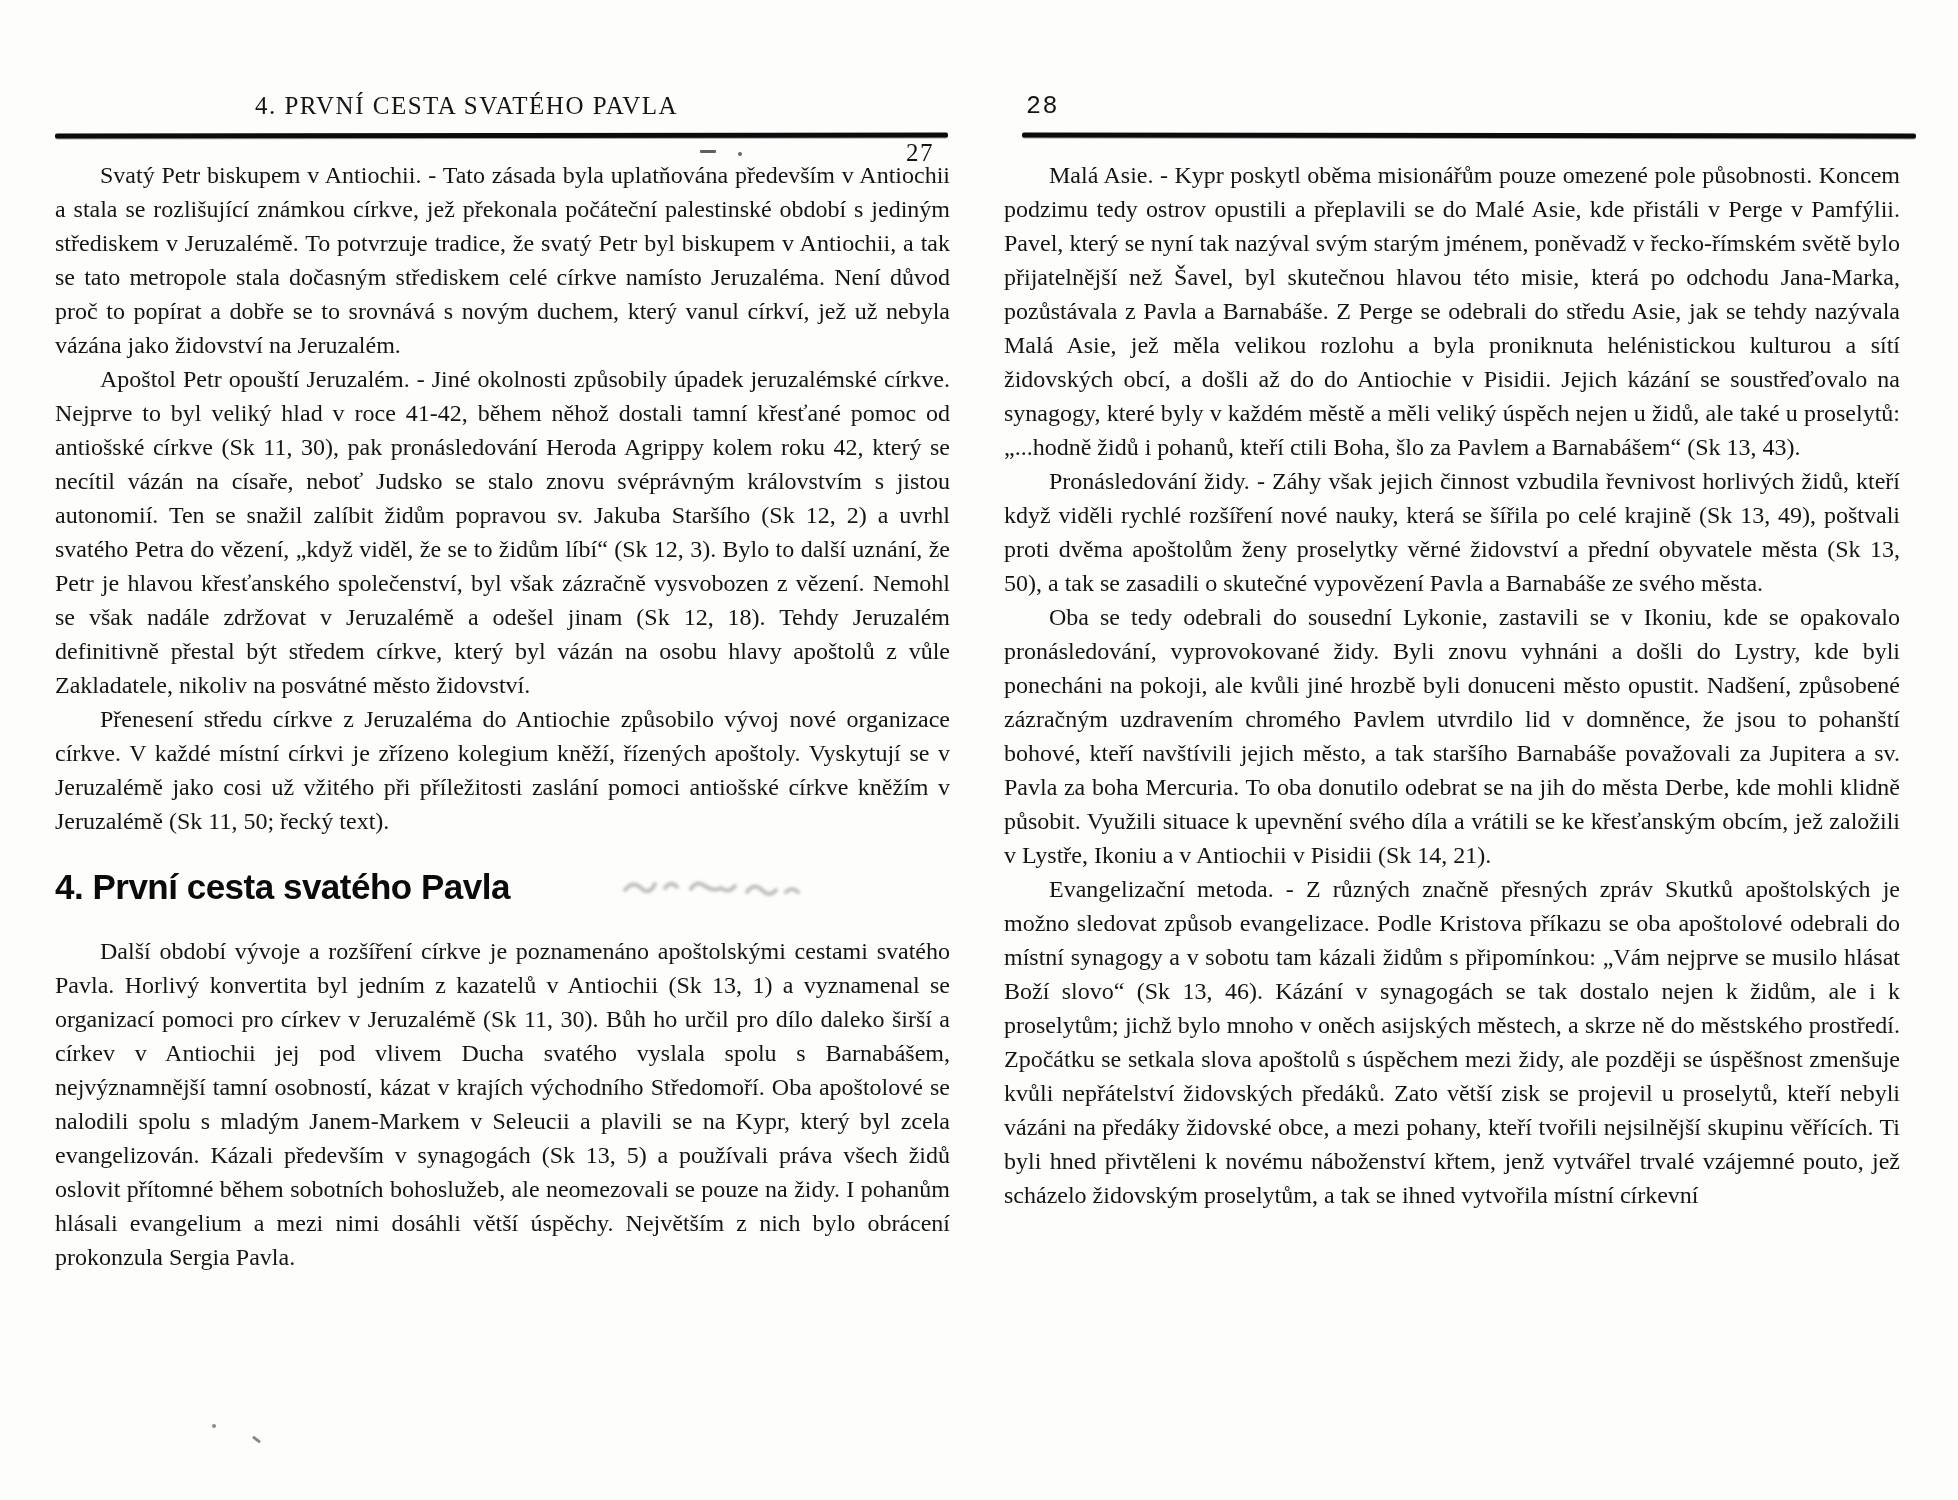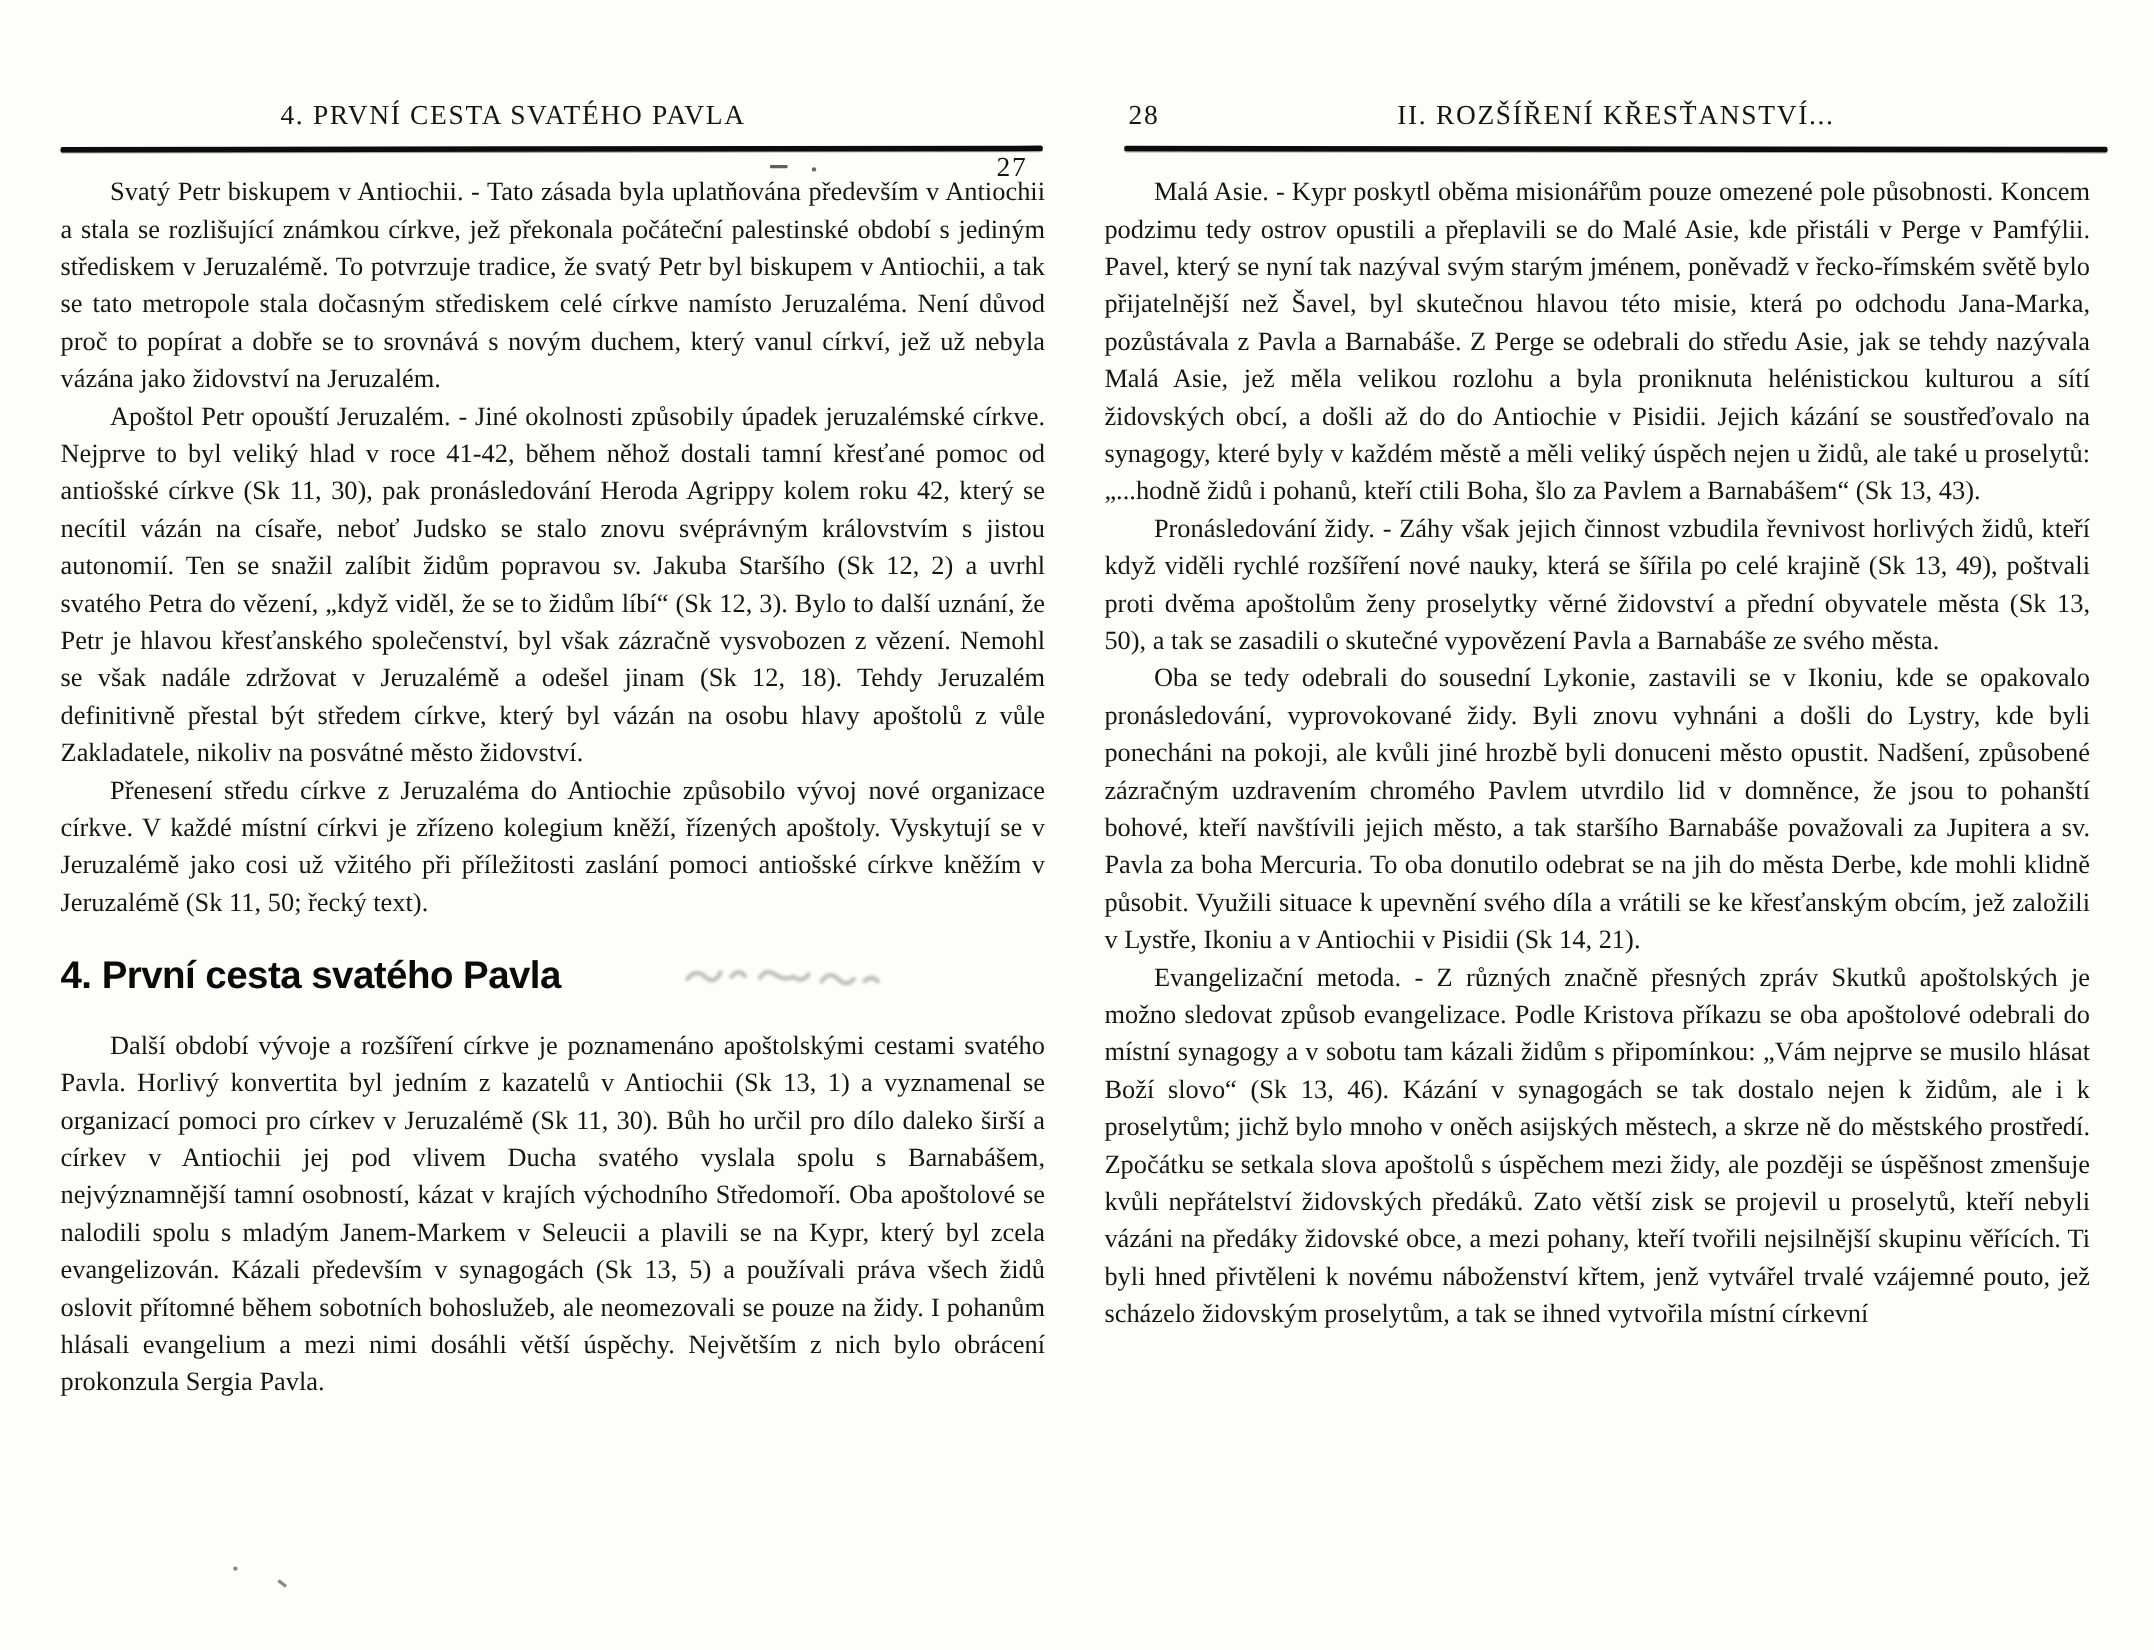--- a/index.html
+++ b/index.html
@@ -15,21 +15,21 @@
   .page-left{left:0;}
   .page-right{left:979px;}
 
   
   .pagehead{
     position:absolute;top:92px;height:34px;
     font-size:25px;letter-spacing:1.5px;
     white-space:nowrap;
   }
   .page-left .pagehead{left:55px;width:893px;}
-  .page-right .pagehead{left:43px;width:894px;}
+  .page-right .pagehead{left:43px;width:894px;font-family:Liberation Mono, monospace;}
   .ph-title{
     position:absolute;left:0;right:0;text-align:center;
     margin:0;font-size:25px;font-weight:normal;letter-spacing:1.5px;
   }
   .page-left .ph-title{right:70px;}
   .ph-num{position:absolute;top:0;}
   .page-left .ph-num{right:14px;margin-top:47px;}
   .page-right .ph-num{left:4px;}
 
   
@@ -107,21 +107,20 @@
         </svg>
       </h2>
 
       <p><span>Další období vývoje a rozšíření církve je poznamenáno apoštolskými cestami svatého Pavla. Horlivý konvertita byl jedním z kazatelů v Antiochii </span><span class="it">(Sk 13, 1)</span><span> a vyznamenal se organizací pomoci pro církev v Jeruzalémě </span><span class="it">(Sk 11, 30)</span><span>. Bůh ho určil pro dílo daleko širší a církev v Antiochii jej pod vlivem Ducha svatého vyslala spolu s Barnabášem, nejvýznamnější tamní osobností, kázat v krajích východního Středomoří. Oba apoštolové se nalodili spolu s mladým Janem-Markem v Seleucii a plavili se na Kypr, který byl zcela evangelizován. Kázali především v synagogách </span><span class="it">(Sk 13, 5)</span><span> a používali práva všech židů oslovit přítomné během sobotních bohoslužeb, ale neomezovali se pouze na židy. I pohanům hlásali evangelium a mezi nimi dosáhli větší úspěchy. Největším z nich bylo obrácení prokonzula Sergia Pavla.</span></p>
     </div>
   </section>
 
   <section class="page page-right">
     <header class="pagehead">
       <span class="ph-num">28</span>
-      <h6 class="ph-title">II. ROZŠÍŘENÍ KŘESŤANSTVÍ...</h6>
     </header>
     <div class="rule"></div>
 
     <div class="bodytext">
       <p><span class="it">Malá Asie.</span><span> - Kypr poskytl oběma misionářům pouze omezené pole působnosti. Koncem podzimu tedy ostrov opustili a přeplavili se do Malé Asie, kde přistáli v Perge v Pamfýlii. Pavel, který se nyní tak nazýval svým starým jménem, poněvadž v řecko-římském světě bylo přijatelnější než Šavel, byl skutečnou hlavou této misie, která po odchodu Jana-Marka, pozůstávala z Pavla a Barnabáše. Z Perge se odebrali do středu Asie, jak se tehdy nazývala Malá Asie, jež měla velikou rozlohu a byla proniknuta helénistickou kulturou a sítí židovských obcí, a došli až do do Antiochie v Pisidii. Jejich kázání se soustřeďovalo na synagogy, které byly v každém městě a měli veliký úspěch nejen u židů, ale také u proselytů: „...hodně židů i pohanů, kteří ctili Boha, šlo za Pavlem a Barnabášem“ </span><span class="it">(Sk 13, 43)</span><span>.</span></p>
       <p><span class="it">Pronásledování židy.</span><span> - Záhy však jejich činnost vzbudila řevnivost horlivých židů, kteří když viděli rychlé rozšíření nové nauky, která se šířila po celé krajině </span><span class="it">(Sk 13, 49)</span><span>, poštvali proti dvěma apoštolům ženy proselytky věrné židovství a přední obyvatele města </span><span class="it">(Sk 13, 50)</span><span>, a tak se zasadili o skutečné vypovězení Pavla a Barnabáše ze svého města.</span></p>
       <p><span>Oba se tedy odebrali do sousední Lykonie, zastavili se v Ikoniu, kde se opakovalo pronásledování, vyprovokované židy. Byli znovu vyhnáni a došli do Lystry, kde byli ponecháni na pokoji, ale kvůli jiné hrozbě byli donuceni město opustit. Nadšení, způsobené zázračným uzdravením chromého Pavlem utvrdilo lid v domněnce, že jsou to pohanští bohové, kteří navštívili jejich město, a tak staršího Barnabáše považovali za Jupitera a sv. Pavla za boha Mercuria. To oba donutilo odebrat se na jih do města Derbe, kde mohli klidně působit. Využili situace k upevnění svého díla a vrátili se ke křesťanským obcím, jež založili v Lystře, Ikoniu a v Antiochii v Pisidii </span><span class="it">(Sk 14, 21)</span><span>.</span></p>
       <p><span class="it">Evangelizační metoda.</span><span> - Z různých značně přesných zpráv Skutků apoštolských je možno sledovat způsob evangelizace. Podle Kristova příkazu se oba apoštolové odebrali do místní synagogy a v sobotu tam kázali židům s připomínkou: „Vám nejprve se musilo hlásat Boží slovo“ </span><span class="it">(Sk 13, 46)</span><span>. Kázání v synagogách se tak dostalo nejen k židům, ale i k proselytům; jichž bylo mnoho v oněch asijských městech, a skrze ně do městského prostředí. Zpočátku se setkala slova apoštolů s úspěchem mezi židy, ale později se úspěšnost zmenšuje kvůli nepřátelství židovských předáků. Zato větší zisk se projevil u proselytů, kteří nebyli vázáni na předáky židovské obce, a mezi pohany, kteří tvořili nejsilnější skupinu věřících. Ti byli hned přivtěleni k novému náboženství křtem, jenž vytvářel trvalé vzájemné pouto, jež scházelo židovským proselytům, a tak se ihned vytvořila místní církevní</span></p>
     </div>
   </section>

